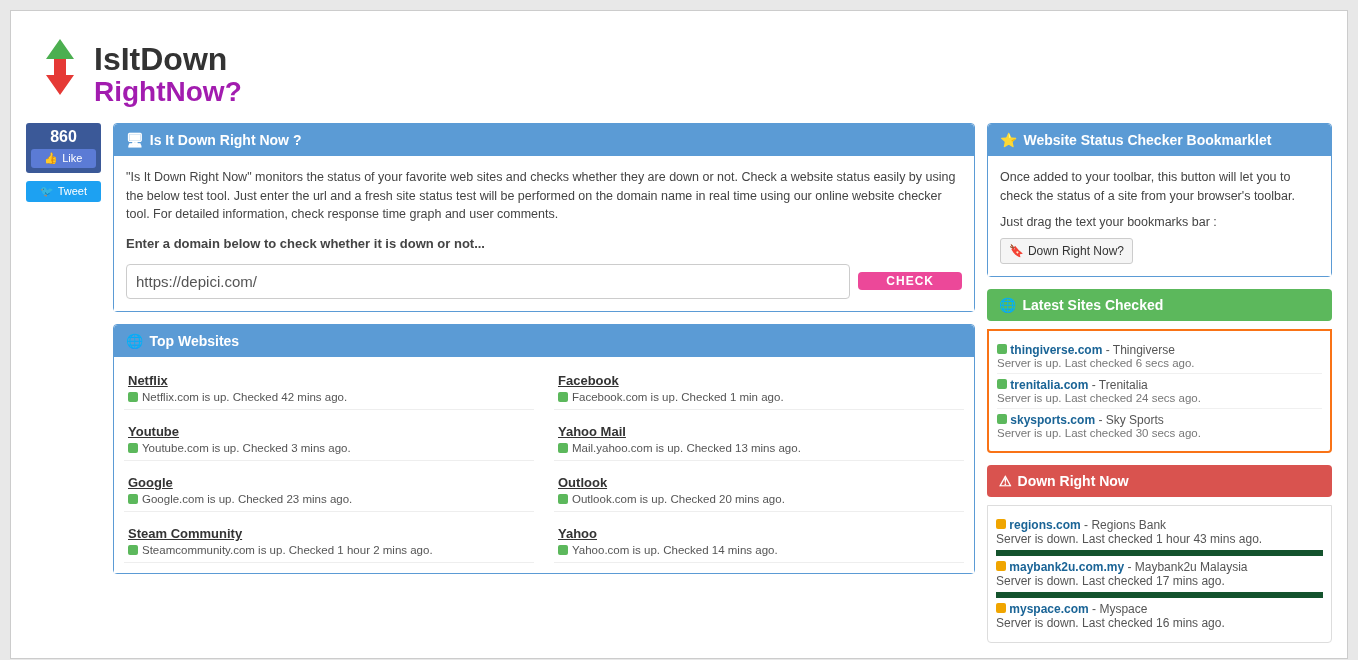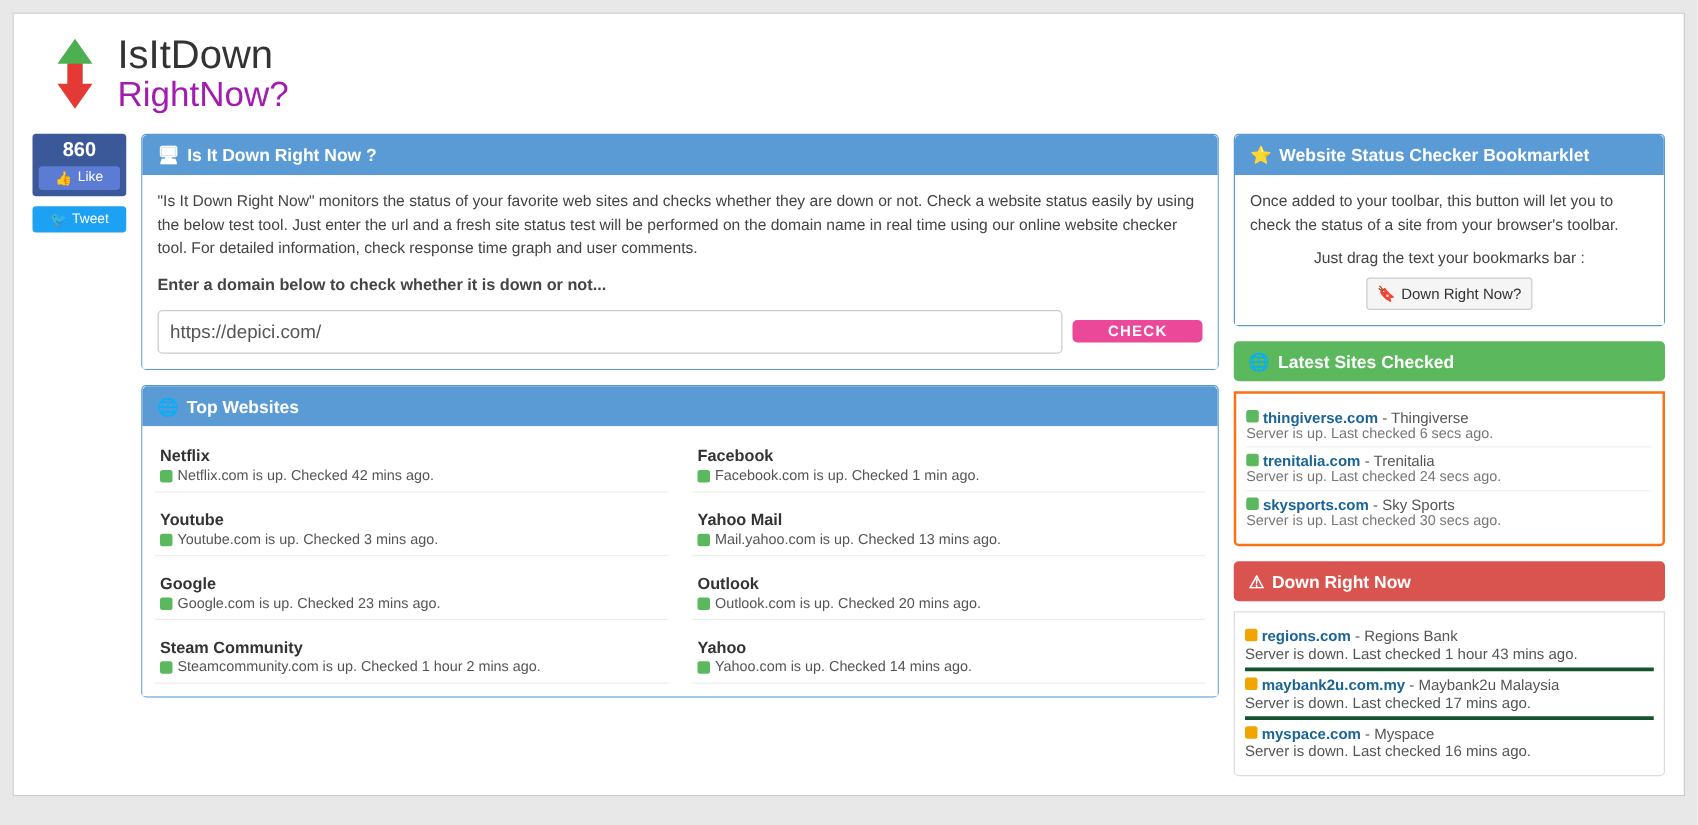--- a/index.html
+++ b/index.html
@@ -31,21 +31,22 @@
     }
     .logo-icon {
       width: 48px;
       height: 60px;
       margin-right: 10px;
       position: relative;
     }
     .logo-text {
       font-size: 32px;
       color: #333;
-      font-weight: normal;
+      font-weight: bold;
+      margin-top: 16px;
     }
     .logo-text span {
       display: block;
       line-height: 1.1;
     }
     .logo-text .line2 {
       color: #a21caf;
       font-size: 28px;
     }
     
@@ -191,20 +192,21 @@
     }
     .website-item {
       padding: 6px 4px;
       border-bottom: 1px solid #eee;
     }
     .website-item .site-name {
       font-weight: bold;
       font-size: 13px;
       color: #333;
       margin-bottom: 3px;
+      text-decoration: underline;
     }
     .website-item .site-status {
       font-size: 11.5px;
       color: #555;
       display: flex;
       align-items: flex-start;
       gap: 4px;
     }
     .green-dot {
       width: 10px;
@@ -236,21 +238,20 @@
       font-size: 12.5px;
       color: #444;
       line-height: 1.5;
     }
     .bookmarklet-body .drag-text {
       margin-top: 8px;
       display: flex;
       align-items: center;
       gap: 6px;
       flex-wrap: wrap;
-      flex-direction: column;
     }
     .bookmarklet-link {
       background: #f5f5f5;
       border: 1px solid #ccc;
       padding: 3px 8px;
       border-radius: 3px;
       font-size: 12px;
       color: #333;
       cursor: pointer;
       display: inline-flex;
@@ -289,21 +290,21 @@
     .down-list {
       background: #fff;
       border: 1px solid #ddd;
       padding: 8px;
       border-radius: 0 0 4px 4px;
     }
     .down-item {
       padding: 4px 0;
       font-size: 12px;
       color: #555;
-      border-bottom: 3px solid #14532d;
+      border-bottom: 6px solid #14532d;
     }
     .down-item:last-child {
       border-bottom: none;
     }
     .down-item .site-link {
       color: #1a6496;
       font-weight: bold;
     }
   </style>
 </head>

